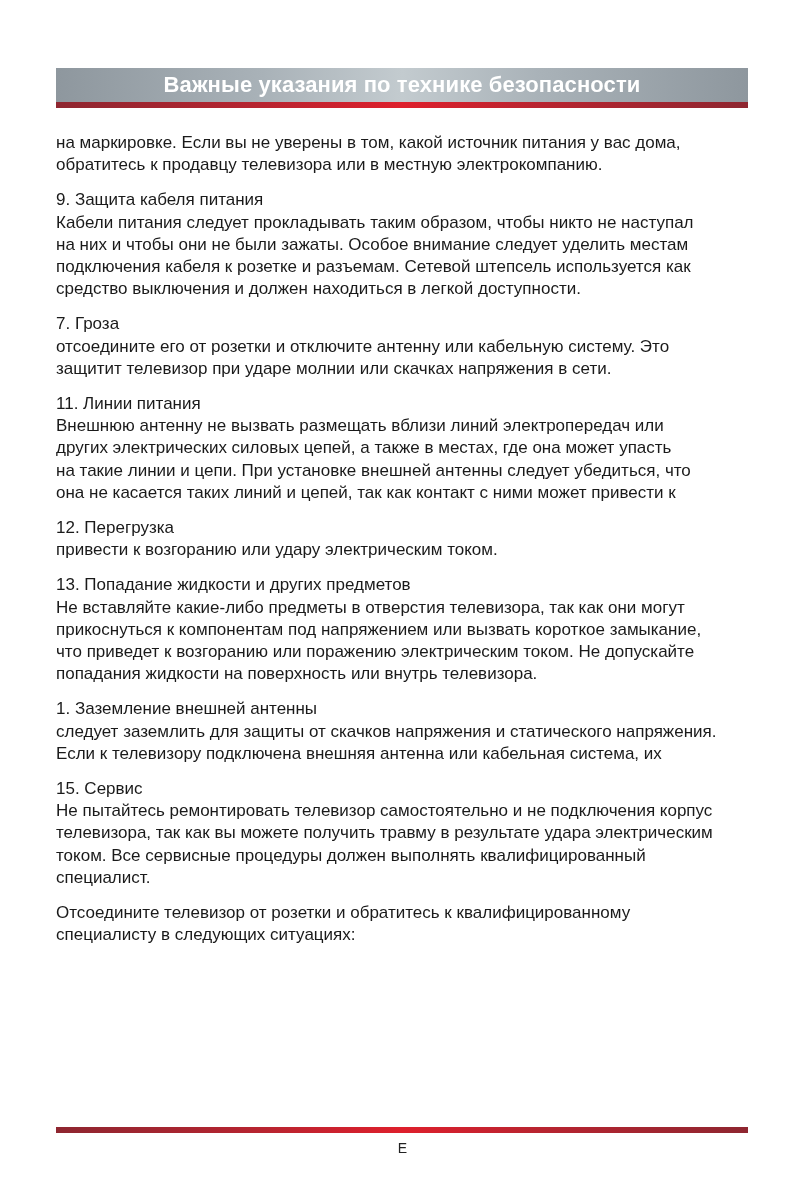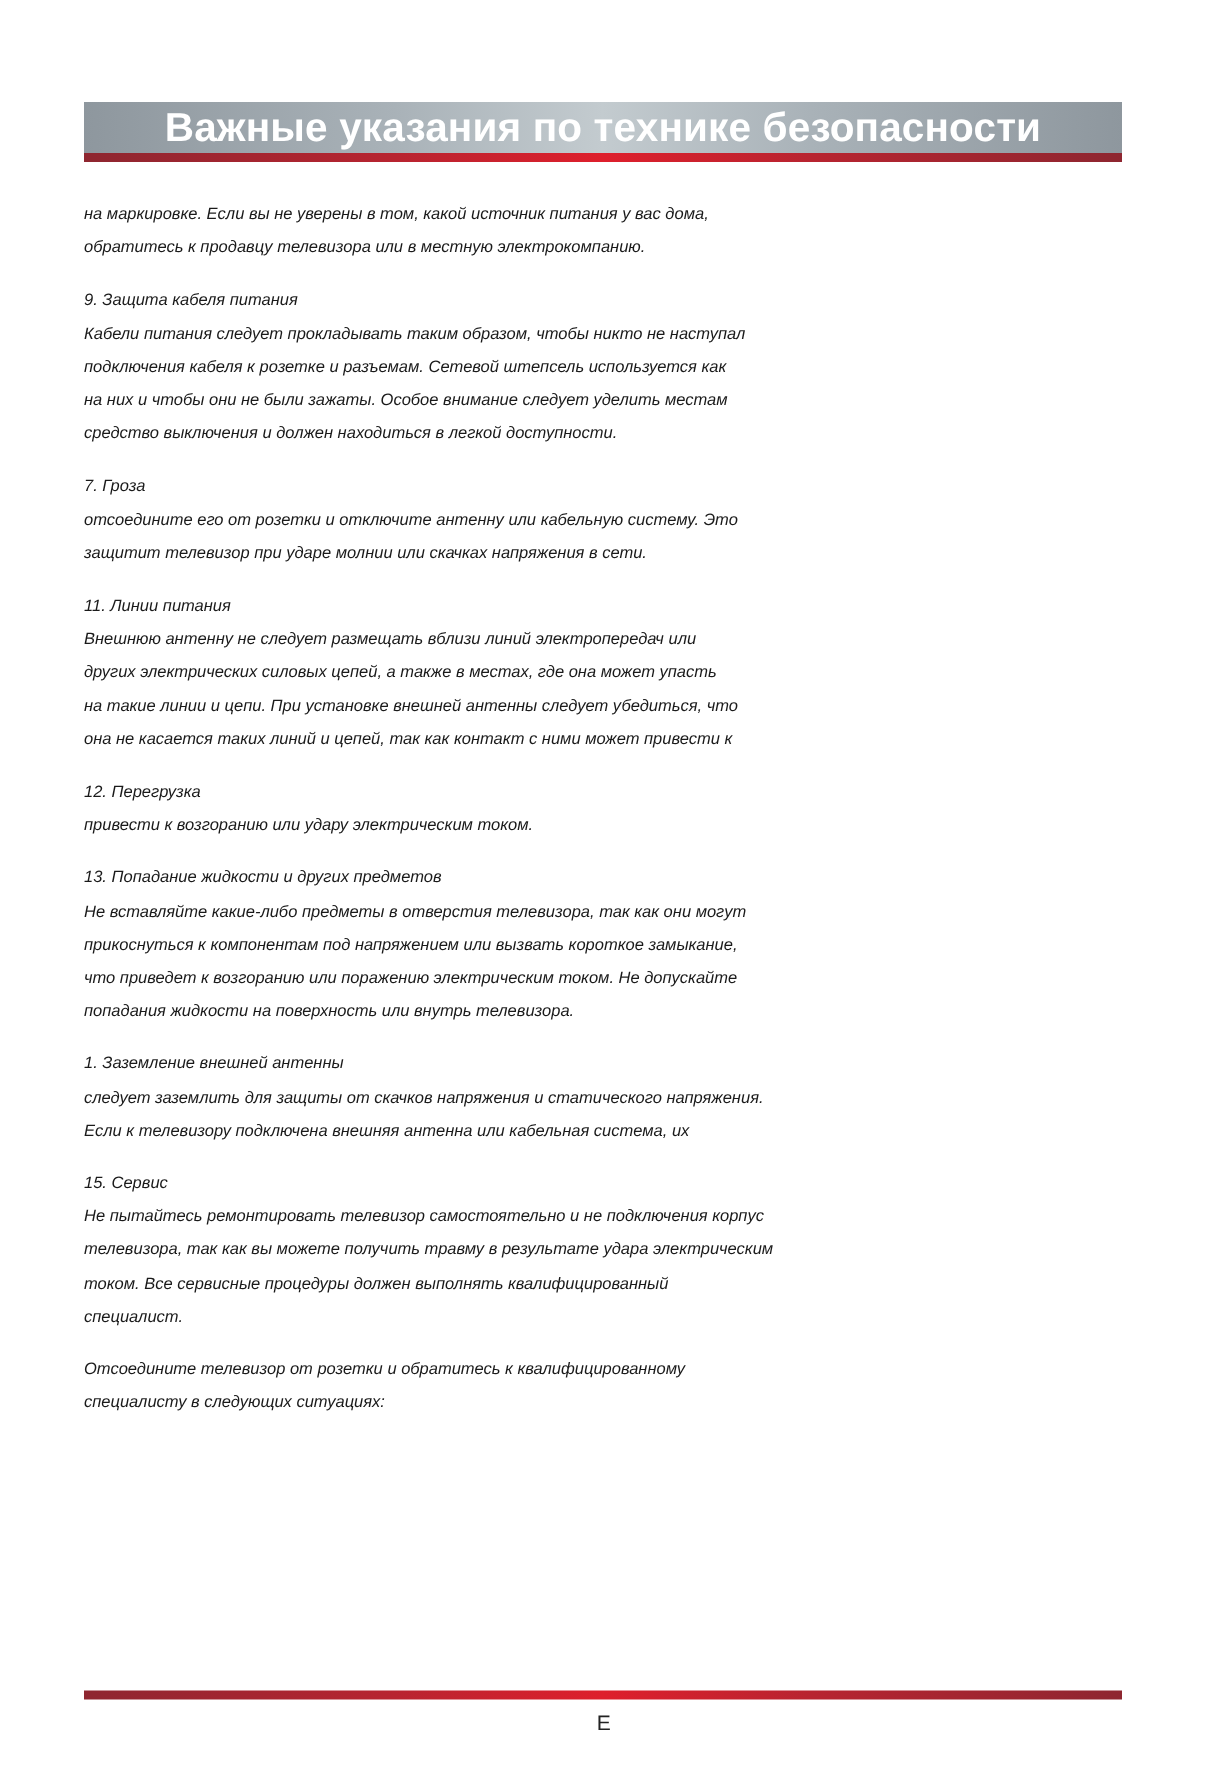--- a/index.html
+++ b/index.html
@@ -21,41 +21,40 @@
       top: 68px;
       width: 692px;
       height: 34px;
       background: linear-gradient(to right, #8e979e 0%, #a9b2b8 30%, #c3cbcf 50%, #a9b2b8 70%, #8e979e 100%);
       display: flex;
       align-items: center;
       justify-content: center;
     }
     .header-title {
       color: #ffffff;
-      font-size: 27px;
+      font-size: 22px;
       font-weight: bold;
       letter-spacing: 0.1px;
       white-space: nowrap;
     }
     .header-red {
       position: absolute;
       left: 56px;
       top: 102px;
       width: 692px;
       height: 6px;
       background: linear-gradient(to right, #8e2630 0%, #b82430 30%, #de1f2c 50%, #b82430 70%, #8e2630 100%);
     }
     .content {
       position: absolute;
       left: 56px;
       top: 132px;
       width: 700px;
-      font-size: 11px;
+      font-size: 17px;
       line-height: 22.2px;
-      font-style: italic;
     }
     .section {
       margin: 0 0 13px 0;
     }
     .section-title {
       display: block;
     }
     .line {
       display: block;
       white-space: nowrap;
@@ -88,34 +87,34 @@
 
 <div class="content">
   <div class="section">
     <span class="line">на маркировке. Если вы не уверены в том, какой источник питания у вас дома,</span>
     <span class="line">обратитесь к продавцу телевизора или в местную электрокомпанию.</span>
   </div>
 
   <div class="section">
     <span class="section-title">9. Защита кабеля питания</span>
     <span class="line">Кабели питания следует прокладывать таким образом, чтобы никто не наступал</span>
+    <span class="line">на них и чтобы они не были зажаты. Особое внимание следует уделить местам</span>
     <span class="line">подключения кабеля к розетке и разъемам. Сетевой штепсель используется как</span>
-    <span class="line">на них и чтобы они не были зажаты. Особое внимание следует уделить местам</span>
     <span class="line">средство выключения и должен находиться в легкой доступности.</span>
   </div>
 
   <div class="section">
     <span class="section-title">7. Гроза</span>
     <span class="line">отсоедините его от розетки и отключите антенну или кабельную систему. Это</span>
     <span class="line">защитит телевизор при ударе молнии или скачках напряжения в сети.</span>
   </div>
 
   <div class="section">
     <span class="section-title">11. Линии питания</span>
-    <span class="line">Внешнюю антенну не следует размещать вблизи линий электропередач или</span>
+    <span class="line">Внешнюю антенну не вызвать размещать вблизи линий электропередач или</span>
     <span class="line">других электрических силовых цепей, а также в местах, где она может упасть</span>
     <span class="line">на такие линии и цепи. При установке внешней антенны следует убедиться, что</span>
     <span class="line">она не касается таких линий и цепей, так как контакт с ними может привести к</span>
   </div>
 
   <div class="section">
     <span class="section-title">12. Перегрузка</span>
     <span class="line">привести к возгоранию или удару электрическим током.</span>
   </div>
 

